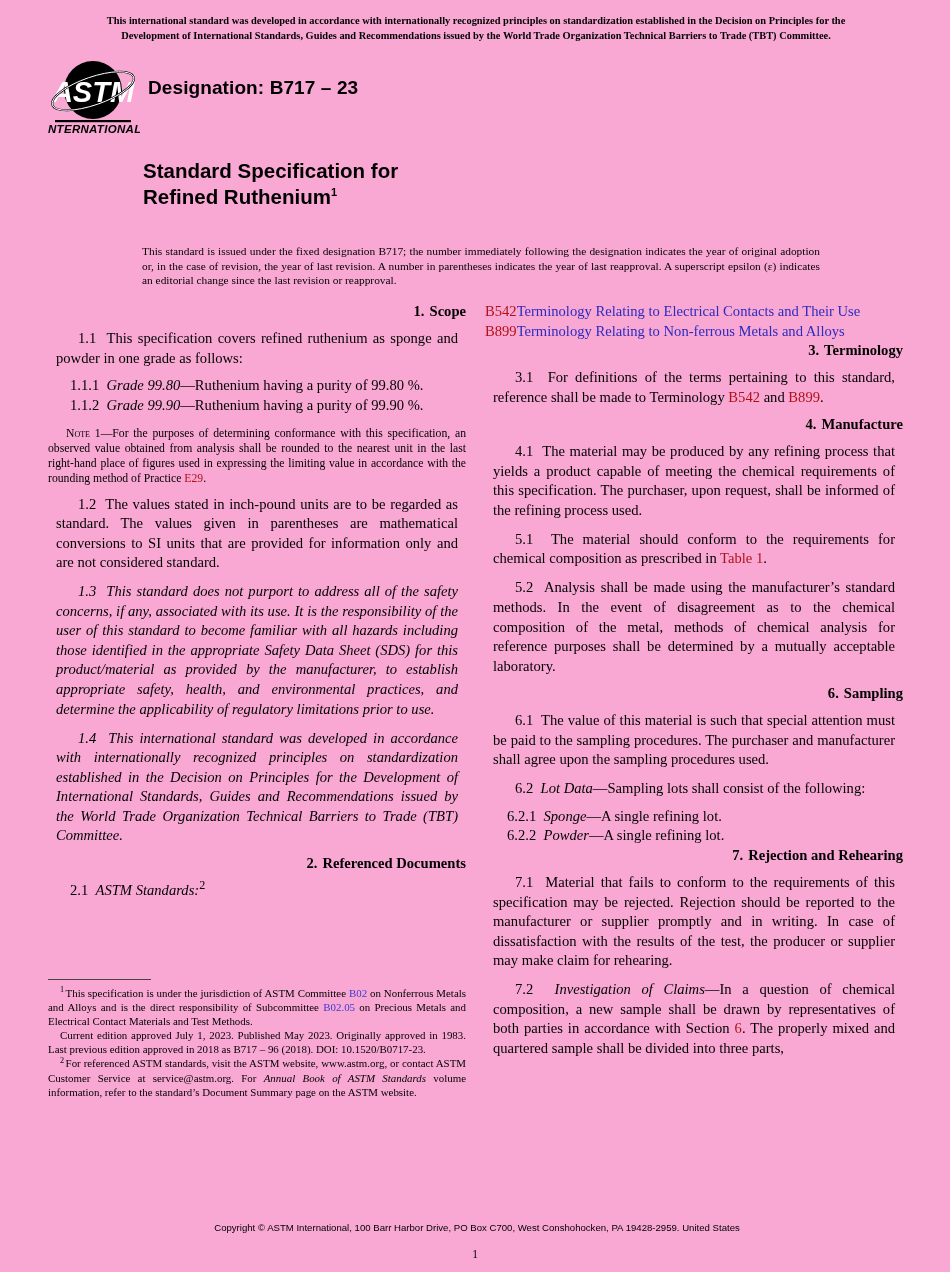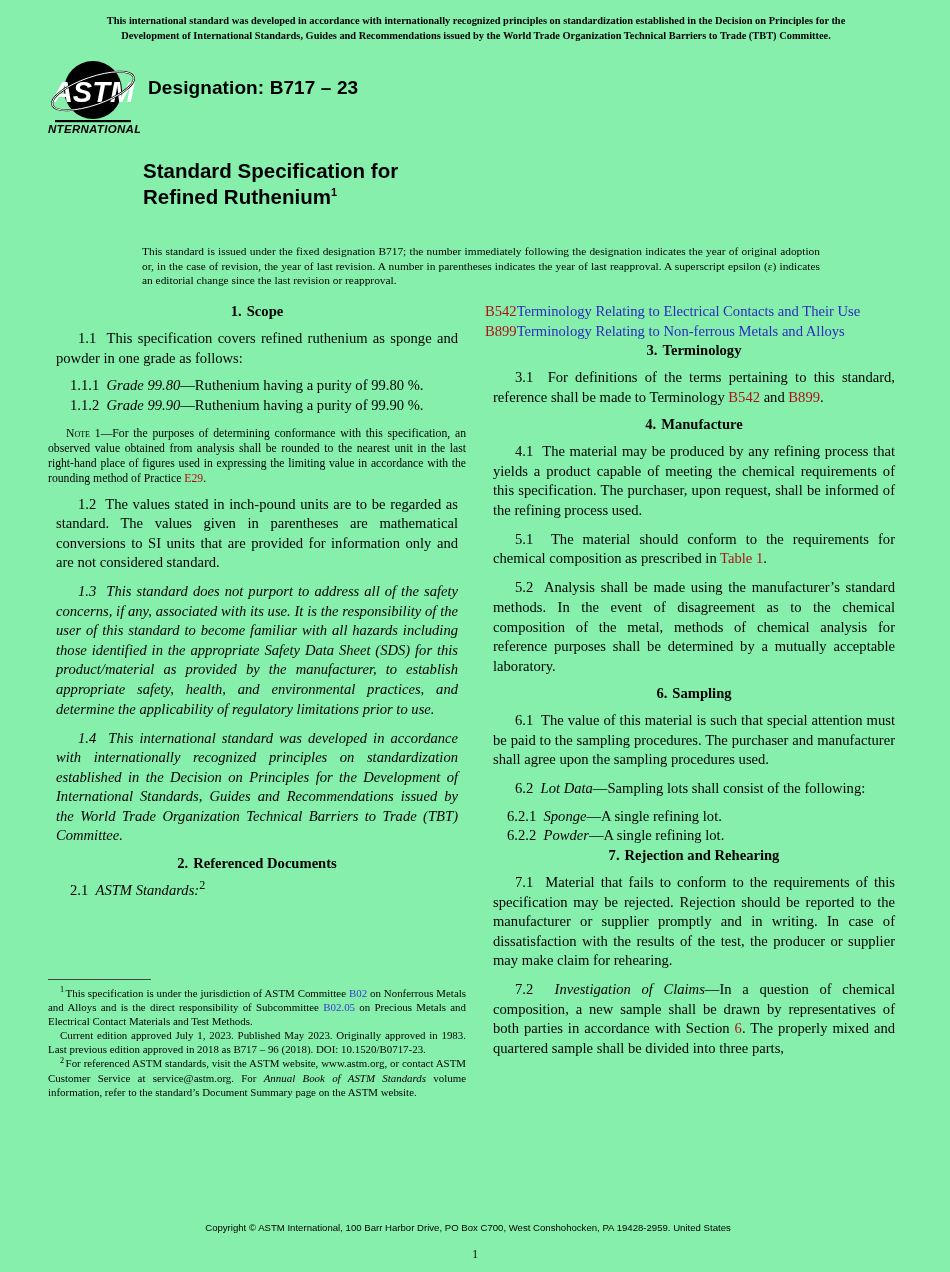--- a/index.html
+++ b/index.html
@@ -5,21 +5,21 @@
   html, body {
     margin: 0;
     padding: 0;
     background: #ffffff;
   }
   .page {
     position: relative;
     width: 950px;
     height: 1272px;
     margin: 0 auto;
-    background: #86efac;
+    background: #f9a8d4;
     font-family: "Liberation Serif", "DejaVu Serif", serif;
     color: #000000;
     overflow: hidden;
   }
 
   
   .tbt-banner {
     position: absolute;
     left: 48px;
     top: 14px;
@@ -102,21 +102,21 @@
   .col-left  { left: 48px; }
   .col-right { left: 485px; }
 
   h2.sec {
     font-family: "Liberation Serif", serif;
     font-weight: bold;
     font-size: 14.6px;
     line-height: 19px;
     margin: 0 0 3px 0;
     padding: 0;
-    text-align: center;
+    text-align: right;
     text-indent: 0;
   }
   h2.sec .num { margin-right: 5px; }
   .gap-before { margin-top: 13px; }
 
   p.para {
     margin: 8px;
     padding: 0;
     text-indent: 22px;
     text-align: justify;
@@ -181,21 +181,21 @@
   .footnotes p sup {
     font-size: 8.2px;
     vertical-align: super;
     line-height: 0;
     margin-right: 1.5px;
   }
 
   
   .copyright {
     position: absolute;
-    left: 40px;
+    left: 49px;
     top: 1221px;
     width: 856px;
     font-family: "Liberation Sans", sans-serif;
     font-size: 9.6px;
     line-height: 13px;
     text-align: center;
   }
   .page-number {
     position: absolute;
     left: 0;

